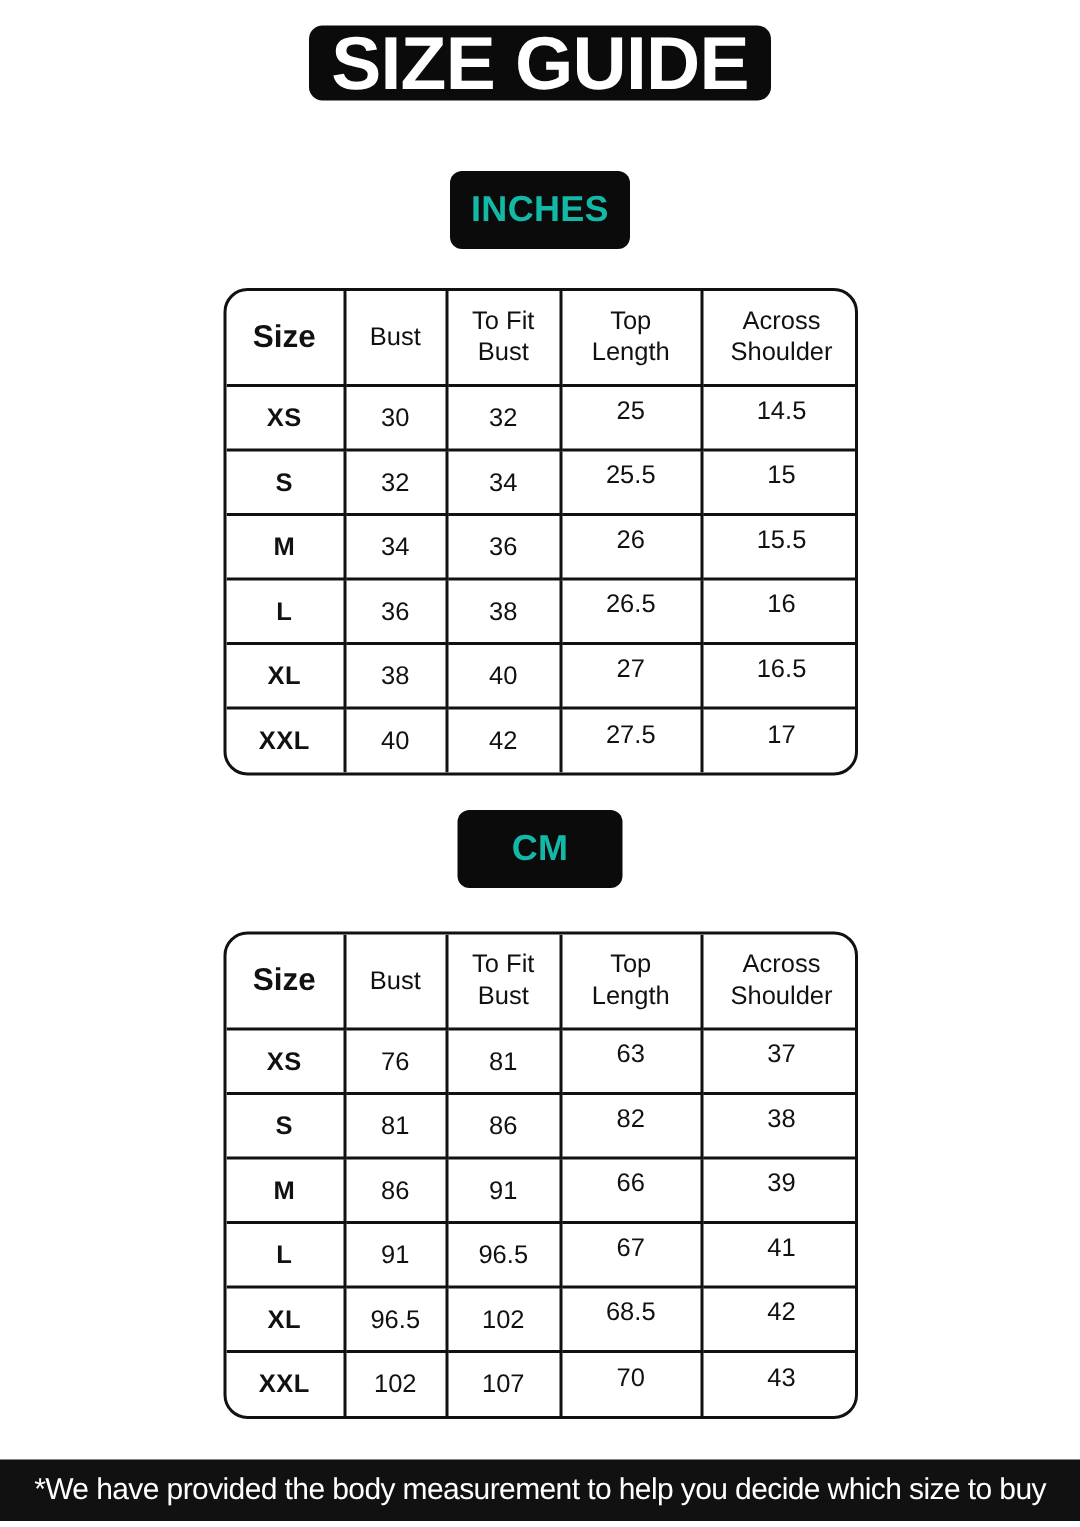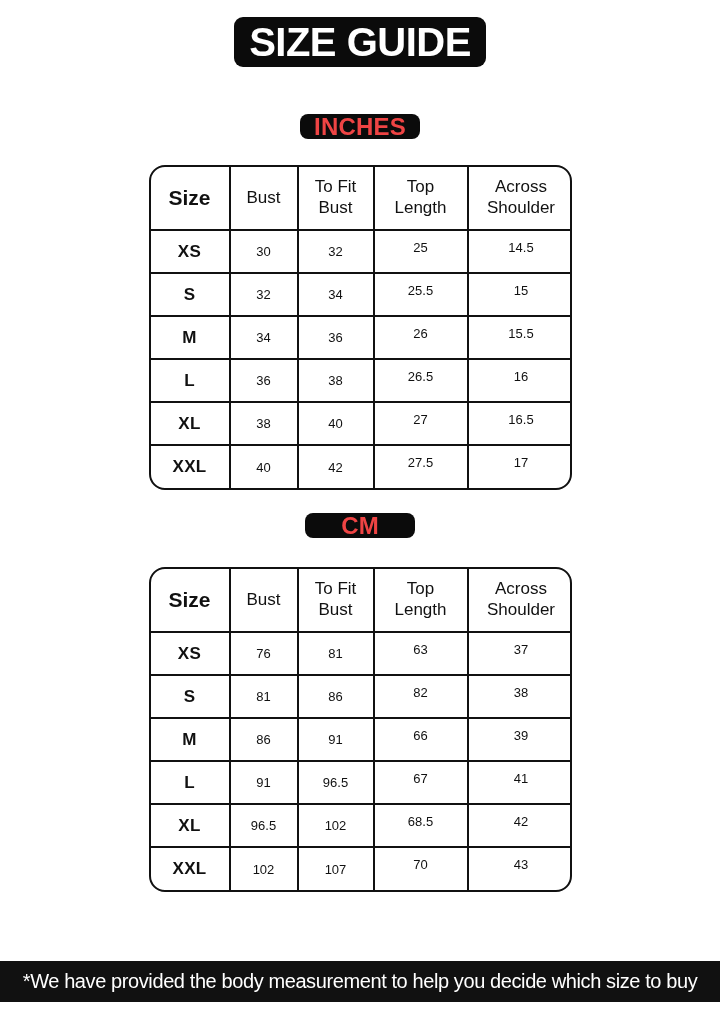--- a/index.html
+++ b/index.html
@@ -23,21 +23,21 @@
     height: 50px;
     background: #0b0b0b;
     border-radius: 9px;
     display: flex;
     align-items: center;
     justify-content: center;
     padding: 0 15px;
   }
   .title-badge span {
     color: #ffffff;
-    font-size: 40px;
+    font-size: 50px;
     font-weight: bold;
     letter-spacing: -0.5px;
     white-space: nowrap;
   }
   .subtitle {
     margin-top: 5px;
     height: 30px;
     line-height: 30px;
     color: #0b0b0b;
     font-size: 28px;
@@ -46,28 +46,28 @@
     white-space: nowrap;
   }
   .unit-section {
     display: flex;
     flex-direction: column;
     align-items: center;
   }
   .unit-badge {
     background: #0b0b0b;
     border-radius: 8px;
-    height: 25px;
+    height: 52px;
     min-width: 110px;
     box-sizing: border-box;
     display: flex;
     align-items: center;
     justify-content: center;
     padding: 0 14px;
-    color: #ef4444;
+    color: #14b8a6;
     font-size: 24px;
     font-weight: bold;
     letter-spacing: 0.2px;
   }
   .unit-badge.inches { margin-top: 47px; }
   .unit-badge.cm     { margin-top: 23px; }
   .table-wrap {
     box-sizing: border-box;
     width: 423px;
     border: 2px solid #111111;
@@ -103,26 +103,26 @@
     font-size: 21px;
     font-weight: bold;
     margin-left: 34px;
   }
   tbody tr { height: 43px; }
   td.size-cell {
     font-size: 17px;
     font-weight: bold;
     letter-spacing: 0.3px;
   }
-  td.value-cell { font-size: 13px; }
+  td.value-cell { font-size: 17px; }
   td.value-cell.raised { padding-bottom: 9px; }
   .footnote-bar {
     position: absolute;
     left: 0;
-    bottom: 16px;
+    bottom: 4px;
     width: 720px;
     height: 41px;
     background: #111111;
     display: flex;
     align-items: center;
     justify-content: center;
   }
   .footnote-bar span {
     color: #ffffff;
     font-size: 20px;

